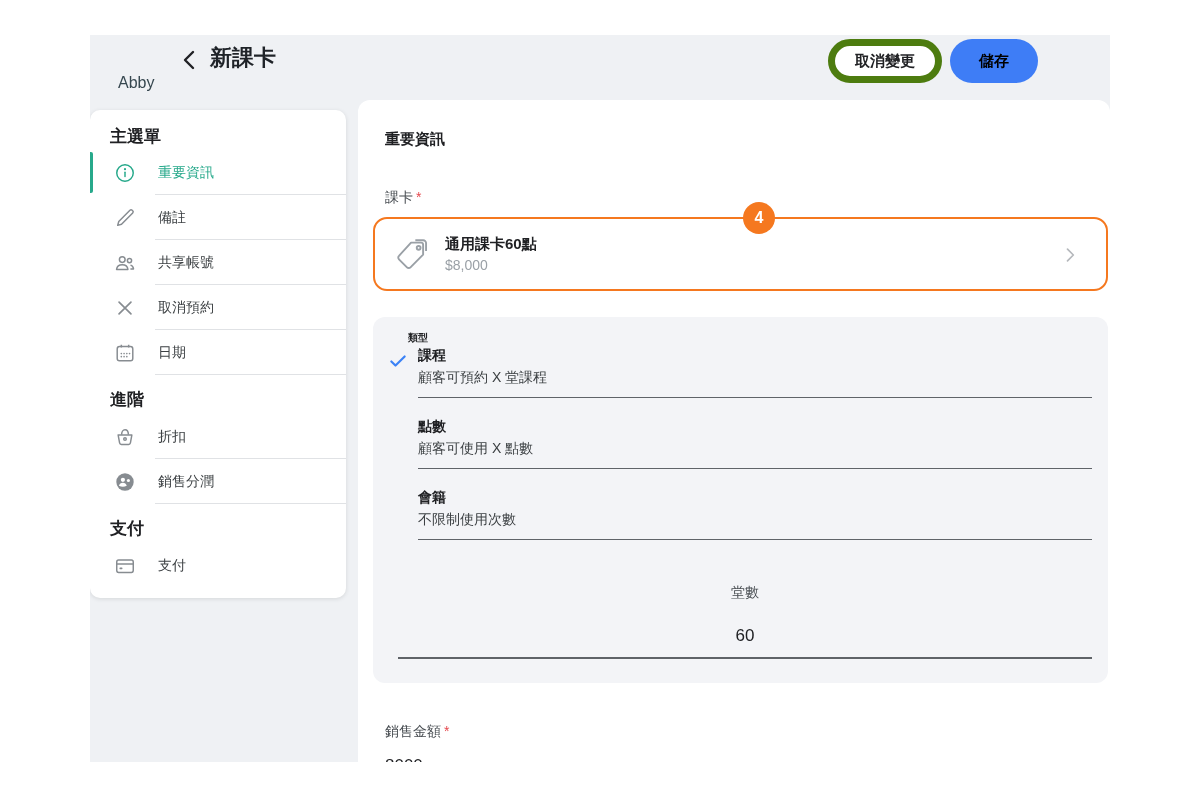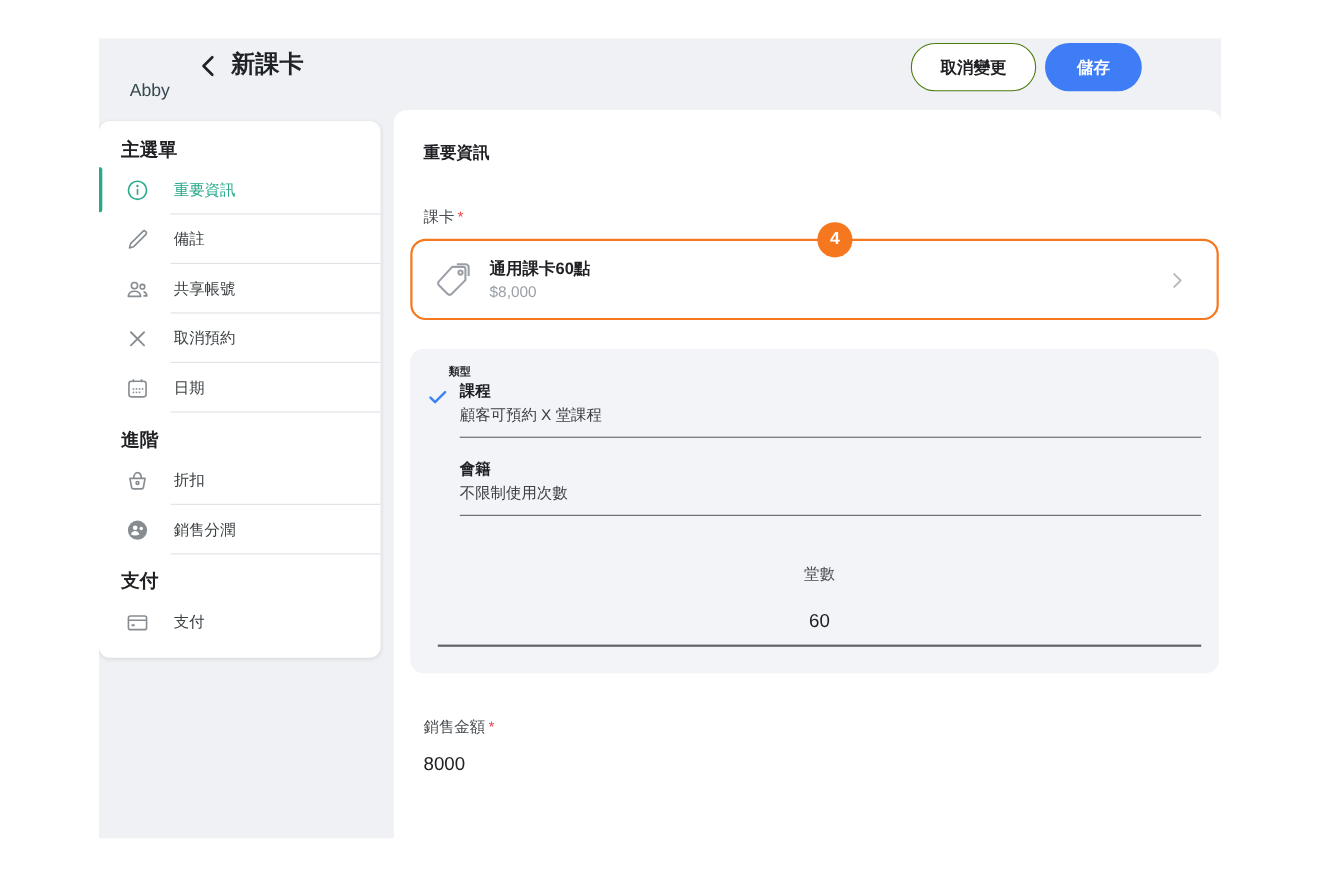--- a/index.html
+++ b/index.html
@@ -9,22 +9,22 @@
   .app { position:absolute; left:90px; top:35px; width:1020px; height:727px;
     background:#eff1f4; overflow:hidden; }
 
   
   .hdr-back { position:absolute; left:88px; top:12px; width:26px; height:26px;
     background:none; border:none; cursor:pointer; }
   .hdr-title { position:absolute; left:120px; top:8px; font-size:22px; font-weight:bold; color:#1f2328; }
   .hdr-subtitle { position:absolute; left:28px; top:39px; font-size:16px; color:#36474f; }
   .btn { position:absolute; top:4px; height:44px; border-radius:22px; font-size:15px;
     font-weight:bold; cursor:pointer; font-family:inherit; }
-  .btn-cancel { left:738px; width:114px; background:#ffffff; border:1px solid #4d7c0f; color:#202124; }
-  .btn-save { left:860px; width:88px; background:#3e7df6; border:none; color:#ffffff;text-align:center; }
+  .btn-cancel { left:738px; width:114px; background:#ffffff; border:7px solid #4d7c0f; color:#202124; }
+  .btn-save { left:860px; width:88px; background:#3e7df6; border:none; color:#000000;text-align:center; }
 
   
   .sidebar { position:absolute; left:0; top:75px; width:256px; height:488px;
     background:#ffffff; border-radius:10px; box-shadow:0 1px 4px rgba(60,64,67,.14); overflow:hidden; }
   .side-heading { padding:15px 0 4px 20px; font-size:17px; font-weight:bold; color:#202124; height:40px; }
   .side-heading.later { padding-top:13px; height:39px; }
   .side-item { position:relative; display:flex; align-items:center; height:45px; cursor:pointer; }
   .side-item .ic { margin-left:24px; width:22px; height:22px; color:#878c91; flex:0 0 22px; }
   .side-item .lbl { margin-left:22px; font-size:14px; color:#3c4043; }
   .side-item.sep::after { content:""; position:absolute; left:65px; right:0; bottom:0;
@@ -228,20 +228,27 @@
             <svg viewBox="0 0 24 24" width="20" height="20" fill="none" stroke="#3b82f6" stroke-width="2.6" stroke-linecap="round" stroke-linejoin="round">
                 <path d="M4 12.5l5 5L20 6.5"></path>
               </svg>
           </span>
           <div class="body">
             <div class="t">課程</div>
             <div class="d">顧客可預約 X 堂課程</div>
           </div>
         </div>
 
+        <div class="opt">
+          <span class="chk"></span>
+          <div class="body">
+            <div class="t">點數</div>
+            <div class="d">顧客可使用 X 點數</div>
+          </div>
+        </div>
 
         <div class="opt">
           <span class="chk"></span>
           <div class="body">
             <div class="t">會籍</div>
             <div class="d">不限制使用次數</div>
           </div>
         </div>
 
         <div class="sessions">

